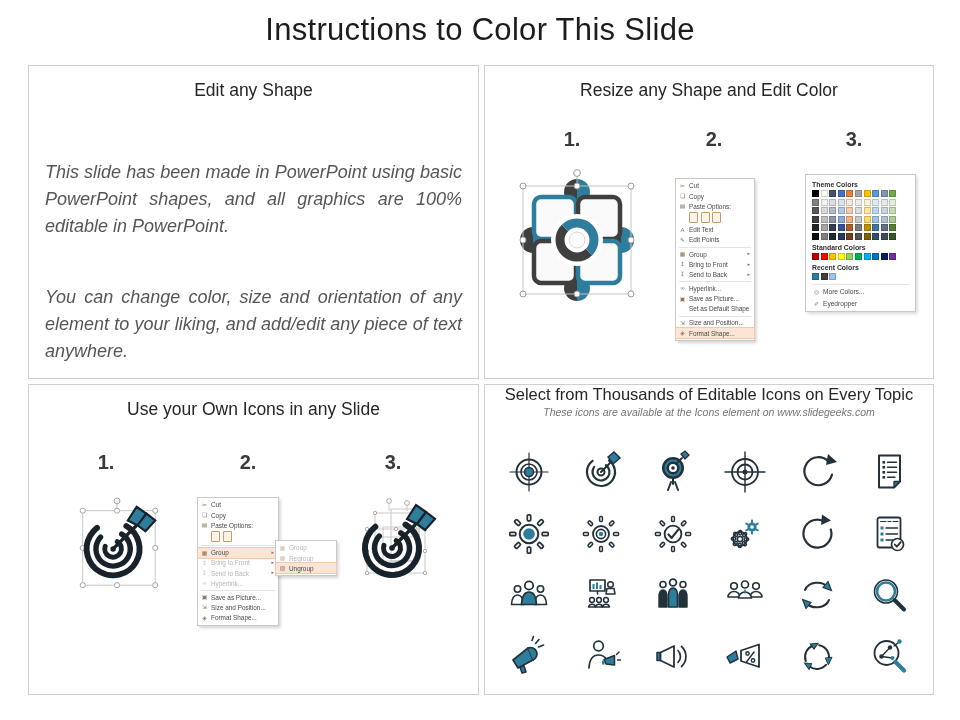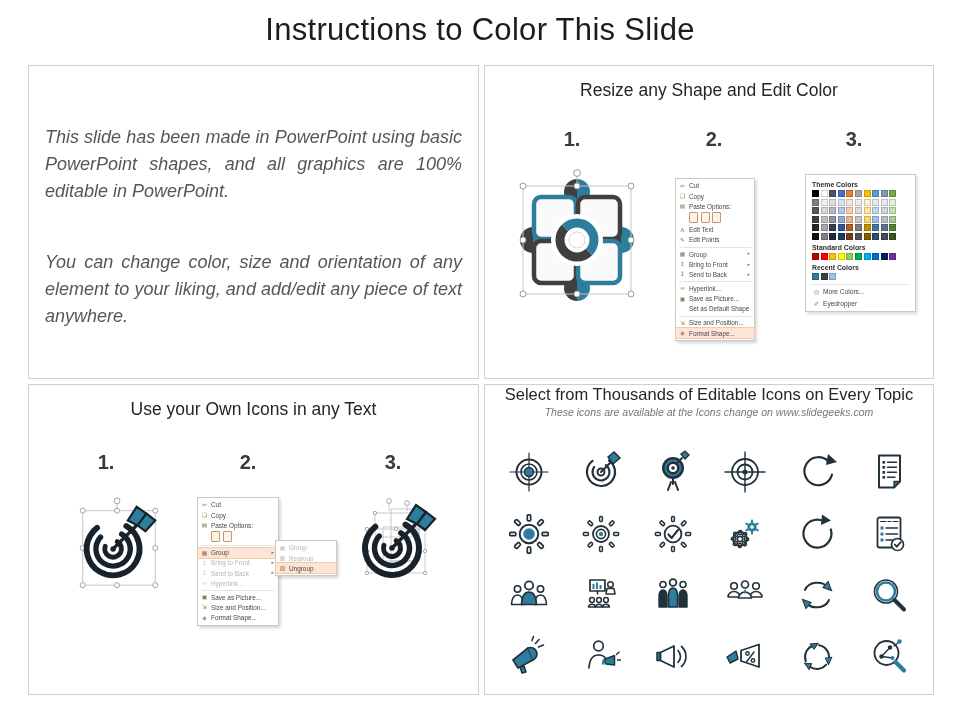--- a/index.html
+++ b/index.html
@@ -84,20 +84,21 @@
     place-items:center;
   }
   .cell{width:44px;height:44px;}
 </style>
 </head>
 <body>
 
 <h1 class="page-title">Instructions to Color This Slide</h1>
 
 <section class="box tl">
+  <h2>Edit any Shape</h2>
   <p class="body-par p1">This slide has been made in PowerPoint using basic PowerPoint shapes, and all graphics are 100% editable in PowerPoint.</p>
   <p class="body-par p2">You can change color, size and orientation of any element to your liking, and add/edit any piece of text anywhere.</p>
 </section>
 
 <section class="box tr">
   <h2>Resize any Shape and Edit Color</h2>
   <span class="stepnum s1">1.</span>
   <span class="stepnum s2">2.</span>
   <span class="stepnum s3">3.</span>
 
@@ -309,21 +310,21 @@
       <span>More Colors...</span>
     </div>
     <div class="cp-item">
       <span class="cp-ic">✐</span>
       <span>Eyedropper</span>
     </div>
   </div>
 </section>
 
 <section class="box bl">
-  <h2>Use your Own Icons in any Text</h2>
+  <h2>Use your Own Icons in any Slide</h2>
   <span class="stepnum s1">1.</span>
   <span class="stepnum s2">2.</span>
   <span class="stepnum s3">3.</span>
 
   <svg class="target1-svg" width="98" height="102" viewBox="0 0 100 104">
     <g stroke="#a2a2a2" fill="#ffffff">
       <rect x="14" y="18" width="74" height="76" fill="none" stroke="#c6c6c6"></rect>
       <line x1="49" y1="10" x2="49" y2="18" stroke="#bdbdbd"></line>
       <circle cx="49" cy="8" r="3"></circle>
       <circle cx="14" cy="18" r="2.6"></circle>
@@ -451,21 +452,21 @@
       <circle cx="45" cy="57" r="2.8" fill="#18222b" stroke="none"></circle>
       <line x1="45" y1="57" x2="68" y2="34" stroke-width="3.5"></line>
       <polygon points="60,28 69,14 79,21 70,33" fill="#2E7D9C" stroke="#18222b" stroke-width="2.2"></polygon>
       <polygon points="70,33 79,21 88,28 78,39" fill="#2E7D9C" stroke="#18222b" stroke-width="2.2"></polygon>
     </g>
   </svg>
 </section>
 
 <section class="box br">
   <h2>Select from Thousands of Editable Icons on Every Topic</h2>
-  <div class="sub">These icons are available  at the Icons change on www.slidegeeks.com</div>
+  <div class="sub">These icons are available  at the Icons element on www.slidegeeks.com</div>
 
   <div class="icon-grid">
 
     <svg class="cell" viewBox="0 0 44 44" fill="none" stroke="#22313A" stroke-linecap="round">
       <line x1="22" y1="3" x2="22" y2="41" stroke-width="1.2"></line>
         <line x1="3" y1="22" x2="41" y2="22" stroke-width="1.2"></line>
       <circle cx="22" cy="22" r="12.5" stroke-width="2"></circle>
         <circle cx="22" cy="22" r="8" stroke-width="1.6"></circle>
       <circle cx="22" cy="22" r="4.5" fill="#2E7D9C" stroke-width="1.5"></circle>
     </svg>

